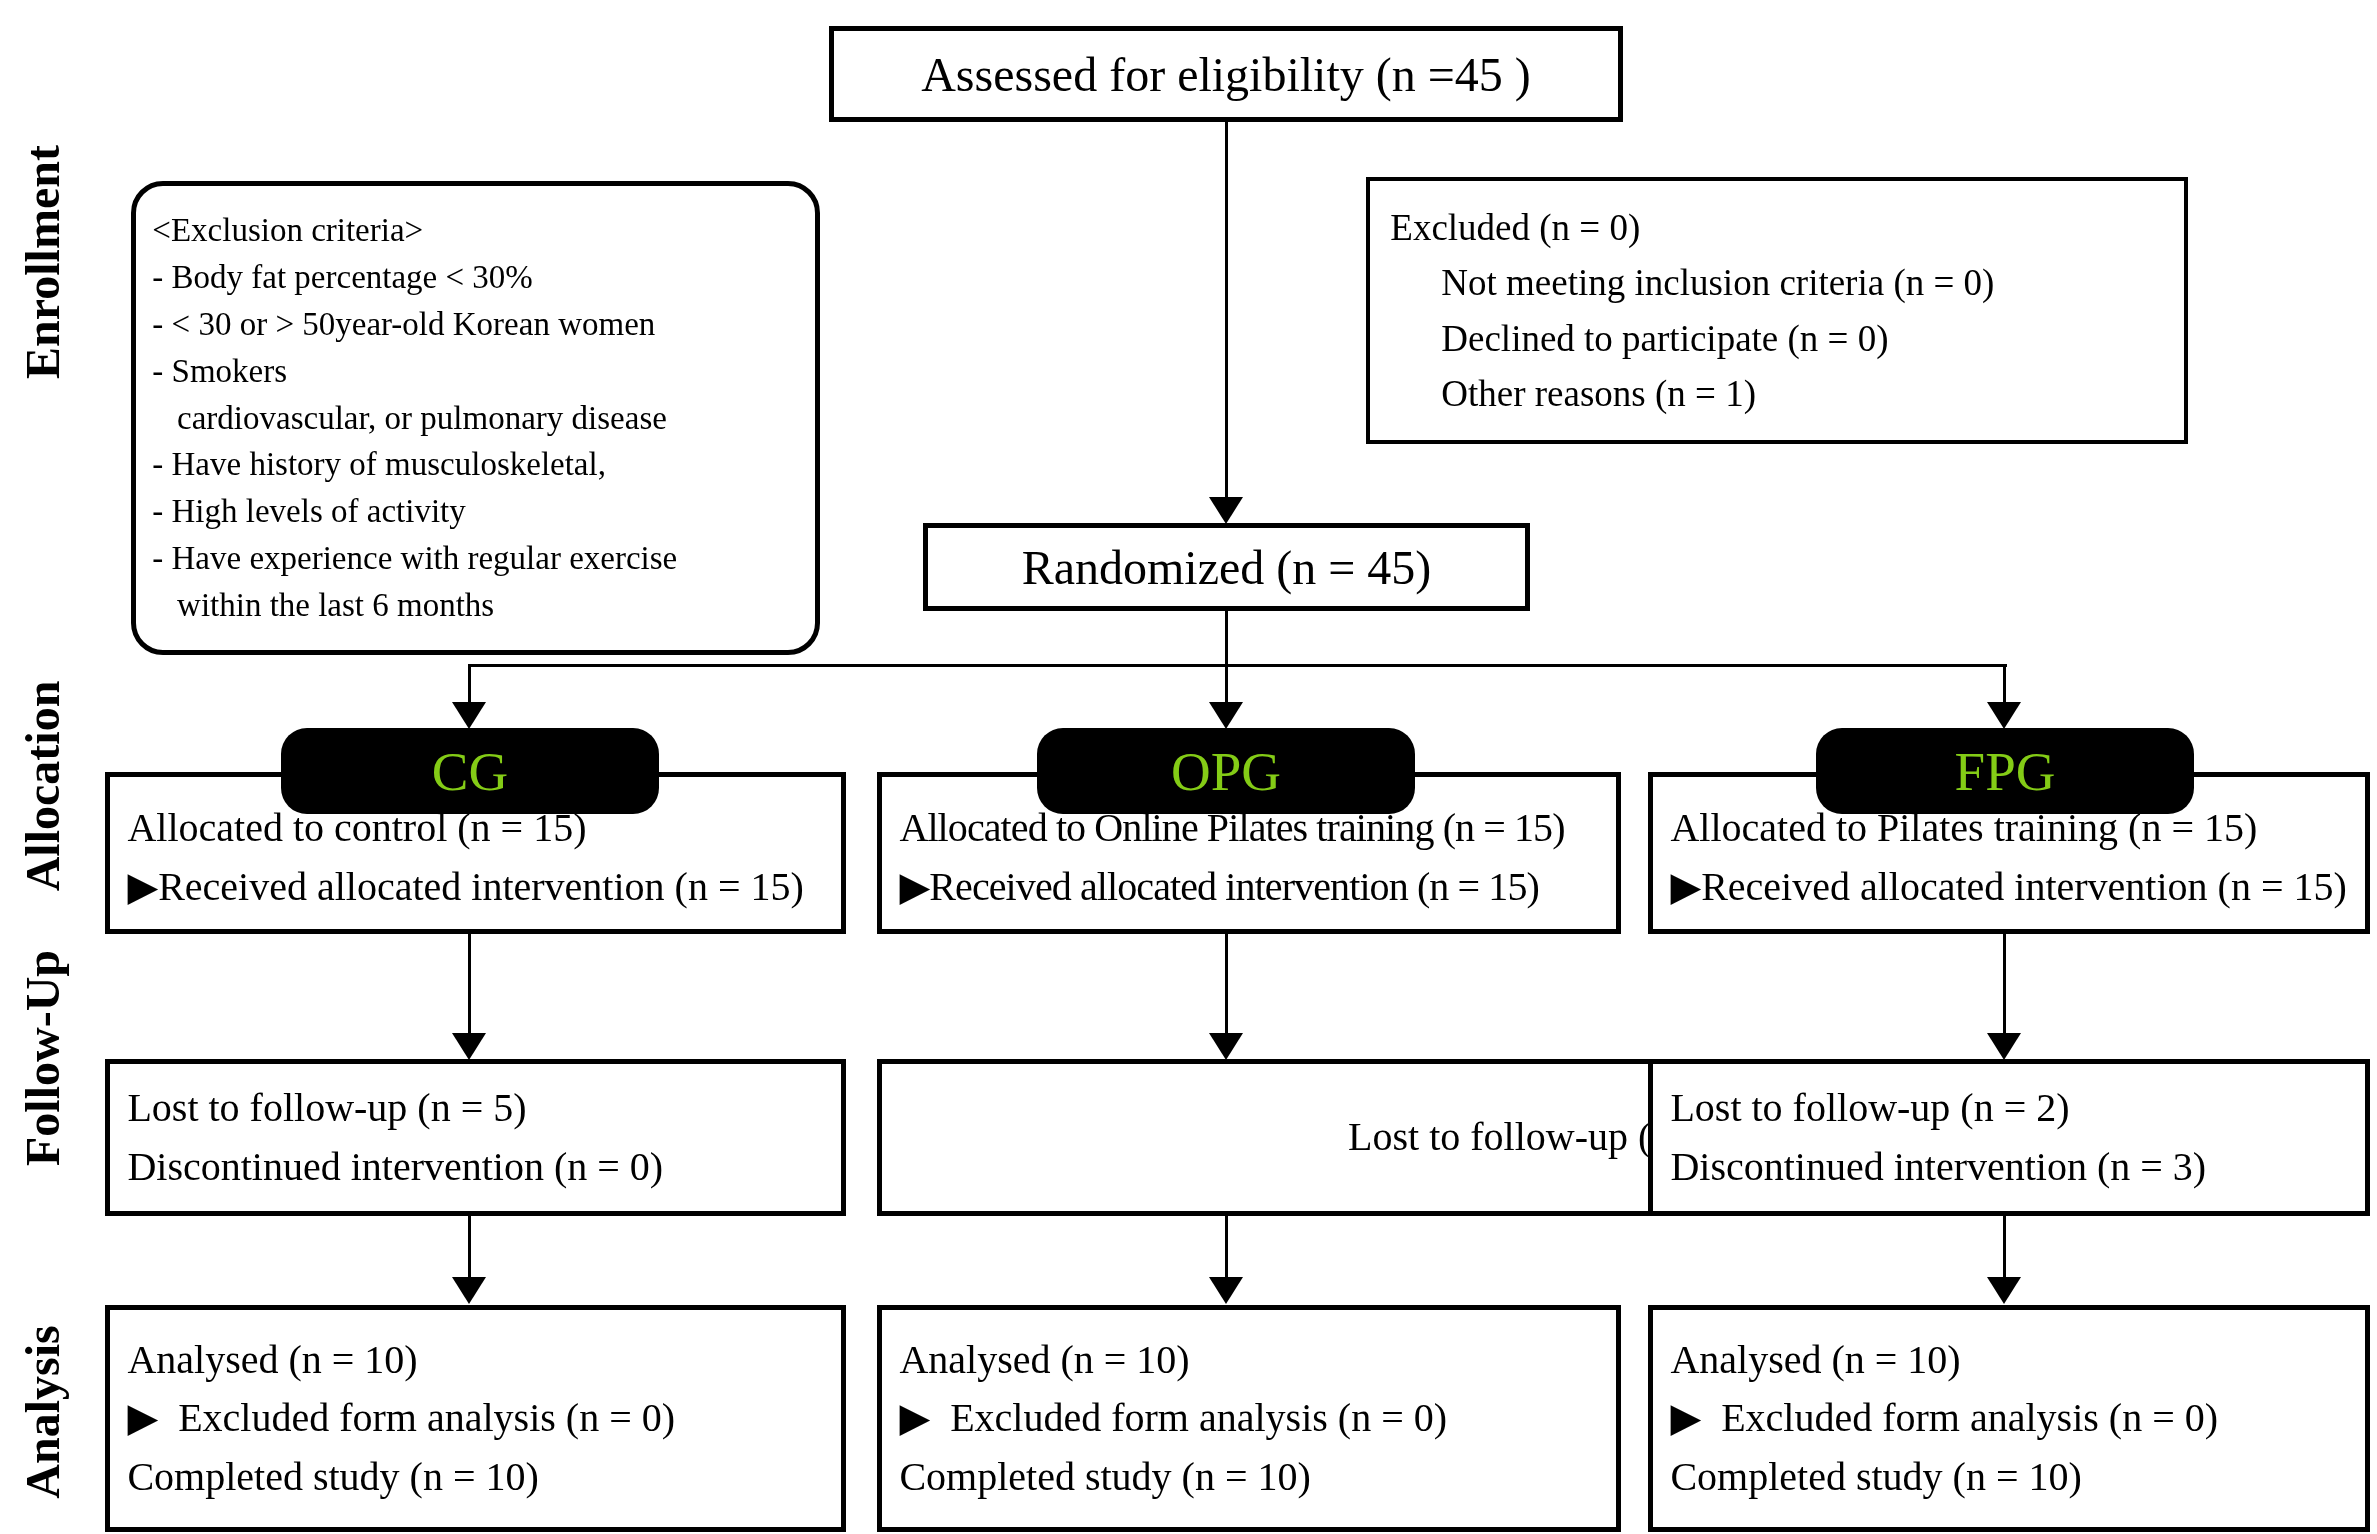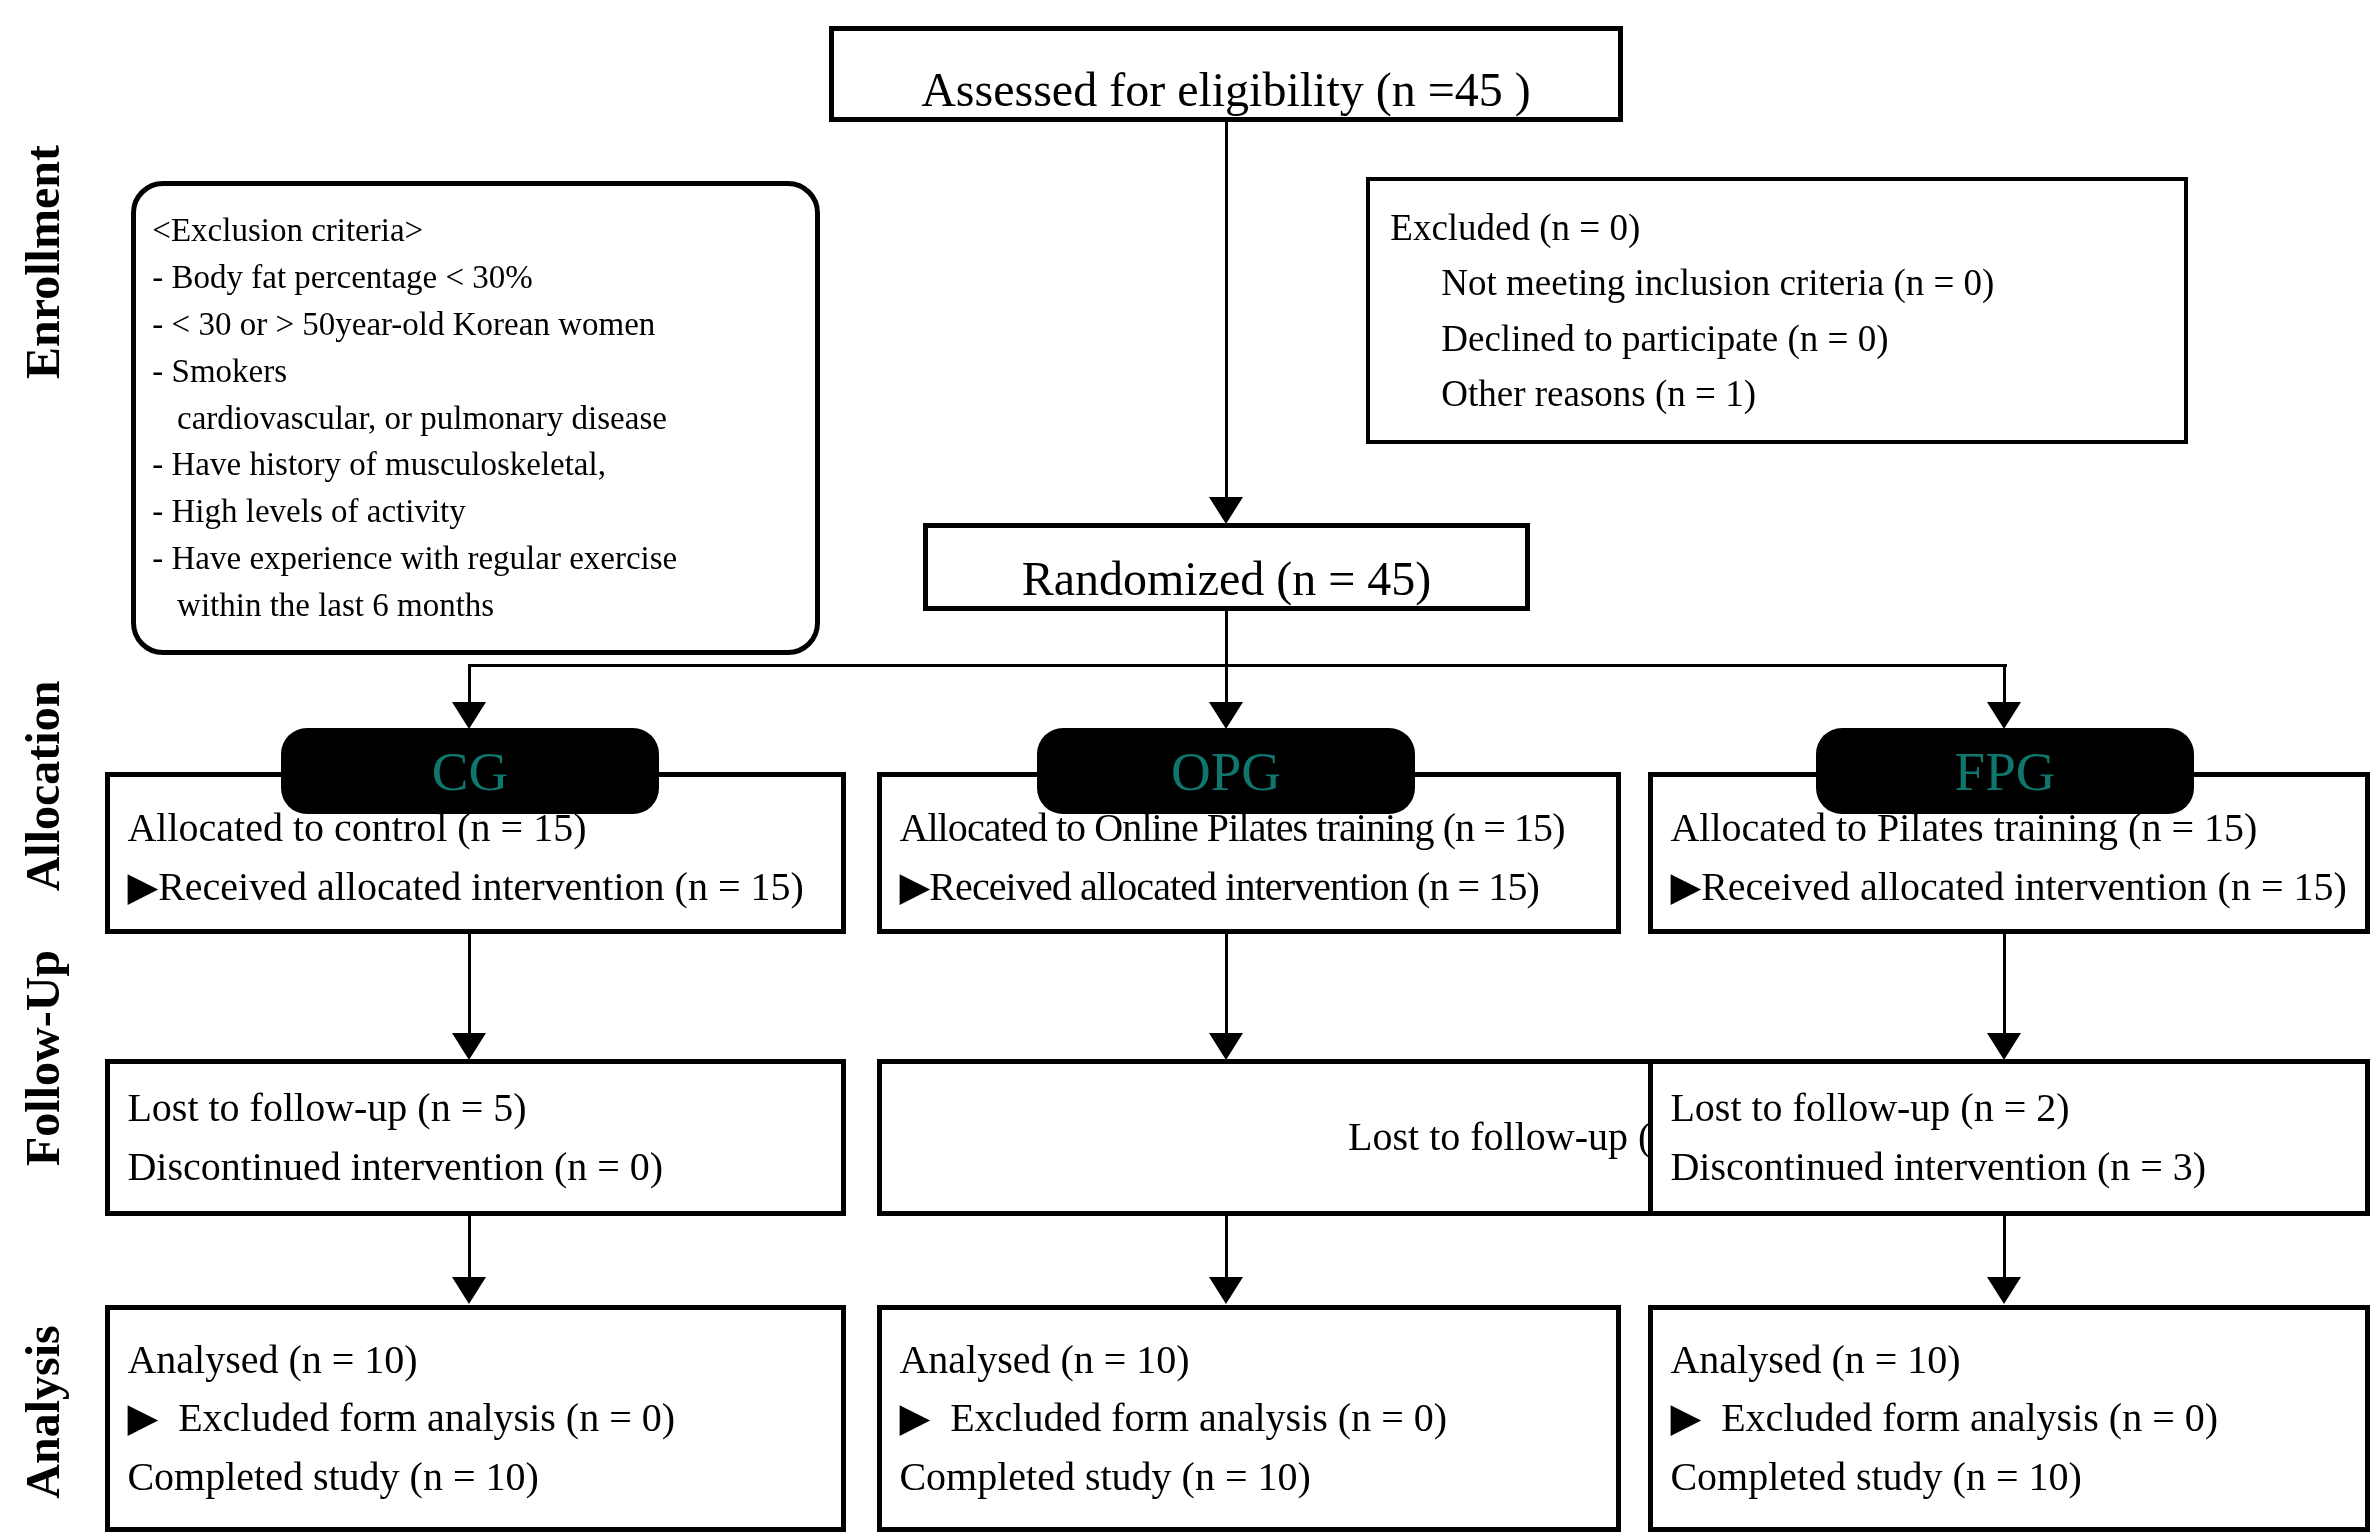--- a/index.html
+++ b/index.html
@@ -11,40 +11,40 @@
     color:#000;
     overflow:hidden;
   }
   .box{
     position:absolute;
     background:#fff;
     border:5.2px solid #000;
     box-sizing:border-box;
     display:flex;flex-direction:column;
   }
-  .box.centered{align-items:center;justify-content:flex-end;}
+  .box.centered{align-items:center;justify-content:center;}
   .bigtext{font-size:48px;white-space:nowrap;}
   .tl{font-size:40px;line-height:1.46;white-space:pre;}
   .crit{font-size:33px;line-height:1.42;white-space:pre;}
   .excl{font-size:37px;line-height:1.5;white-space:pre;}
   .excl-item{padding-left:51px;}
   .rounded{border-radius:32px;}
   .vline,.hline{position:absolute;background:#000;}
   .vline{width:2.9px;}
   .hline{height:2.9px;}
   .arrow-down{
     position:absolute;width:0;height:0;
     border-left:17.4px solid transparent;
     border-right:17.4px solid transparent;
     border-top:27px solid #000;
   }
   .grouplabel{
     position:absolute;
     width:378px;height:86px;
-    background:#000;color:#0f766e;
+    background:#000;color:#84cc16;
     border-radius:26px;
     display:flex;align-items:center;justify-content:center;
     font-size:55px;
     z-index:3;
   }
   .sidelabel{
     position:absolute;
     font-weight:bold;font-size:48px;white-space:nowrap;
     transform:translate(-50%,-50%) rotate(-90deg);
   }

